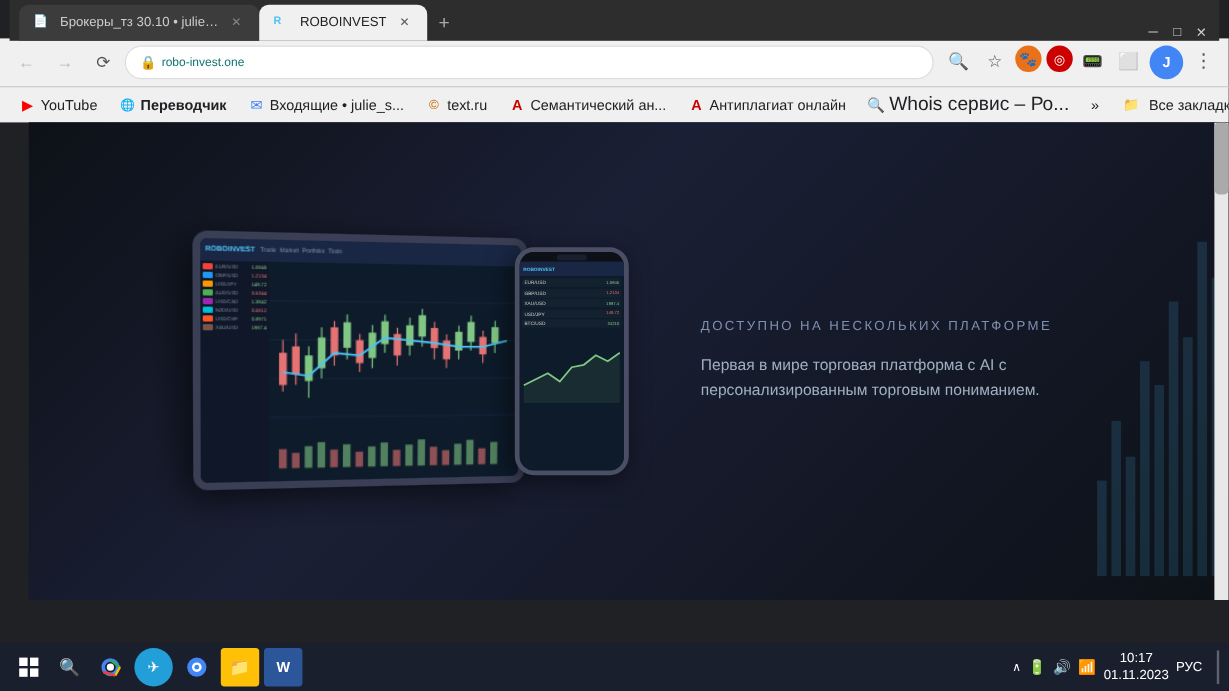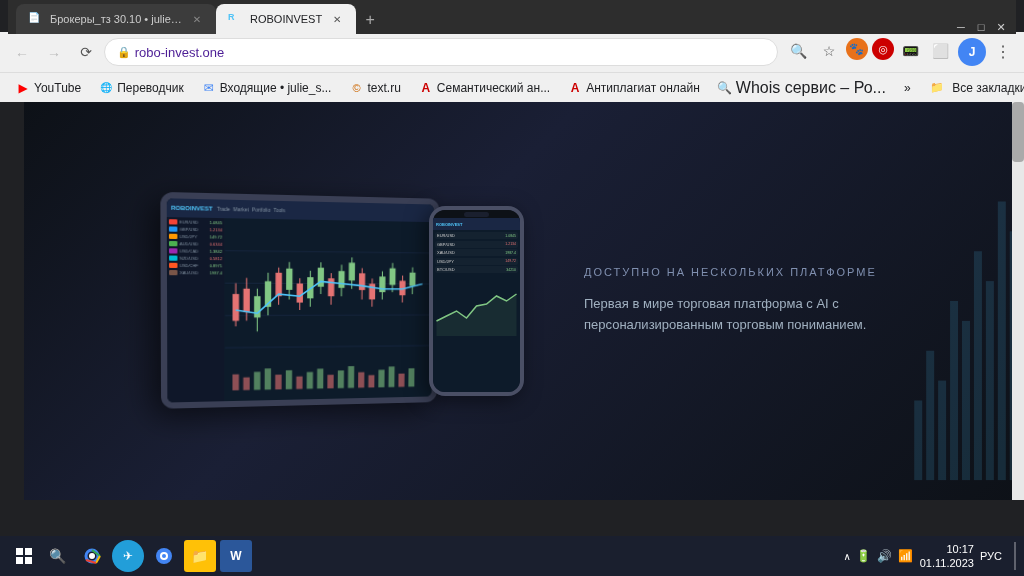--- a/index.html
+++ b/index.html
@@ -430,21 +430,21 @@
       display: flex;
       align-items: center;
       gap: 6px;
     }
     .tray-icon {
       color: white;
       font-size: 12px;
       cursor: pointer;
     }
     .tray-time {
-      text-align: right;
+      text-align: center;
       color: white;
       font-size: 11px;
       line-height: 1.3;
     }
     .tray-desktop {
       width: 4px;
       height: 28px;
       border-right: 2px solid rgba(255,255,255,0.3);
       margin-left: 4px;
     }
@@ -484,21 +484,21 @@
     </div>
   </div>
 </div>
 
 <div class="address-bar">
   <div class="nav-btn disabled">←</div>
   <div class="nav-btn disabled">→</div>
   <div class="nav-btn">⟳</div>
   <div class="address-input">
     <span style="color:#1a73e8; margin-right:4px; font-size:11px;">🔒</span>
-    <span style="font-size:13px;color:#4c1d95;">robo-invest.one</span>
+    <span style="font-size:10px;color:#0f766e;">robo-invest.one</span>
   </div>
   <div class="address-icons">
     <div class="addr-icon">🔍</div>
     <div class="addr-icon">☆</div>
     <div class="addr-icon" style="background:#e8711a; border-radius:50%; width:22px; height:22px;">
       <span style="color:white; font-size:12px; display:flex; align-items:center; justify-content:center; width:100%; height:100%;">🐾</span>
     </div>
     <div class="addr-icon" style="background:#cc0000; border-radius:50%; width:22px; height:22px;">
       <span style="color:white; font-size:11px; display:flex; align-items:center; justify-content:center; width:100%; height:100%;">◎</span>
     </div>
@@ -509,21 +509,21 @@
   </div>
 </div>
 
 <div class="bookmarks-bar">
   <div class="bookmark-item">
     <span class="bm-favicon" style="color:#ff0000;">▶</span>
     <span style="font-size:12px;">YouTube</span>
   </div>
   <div class="bookmark-item">
     <span class="bm-favicon" style="color:#4285f4; font-size:10px;">🌐</span>
-    <span style="font-size:12px;">Переводчик</span>
+    <span style="font-size:12px;font-weight:bold;">Переводчик</span>
   </div>
   <div class="bookmark-item">
     <span class="bm-favicon" style="color:#4285f4;">✉</span>
     <span style="font-size:12px;">Входящие • julie_s...</span>
   </div>
   <div class="bookmark-item">
     <span class="bm-favicon" style="color:#cc6600; font-size:11px;">©</span>
     <span style="font-size:12px;">text.ru</span>
   </div>
   <div class="bookmark-item">

